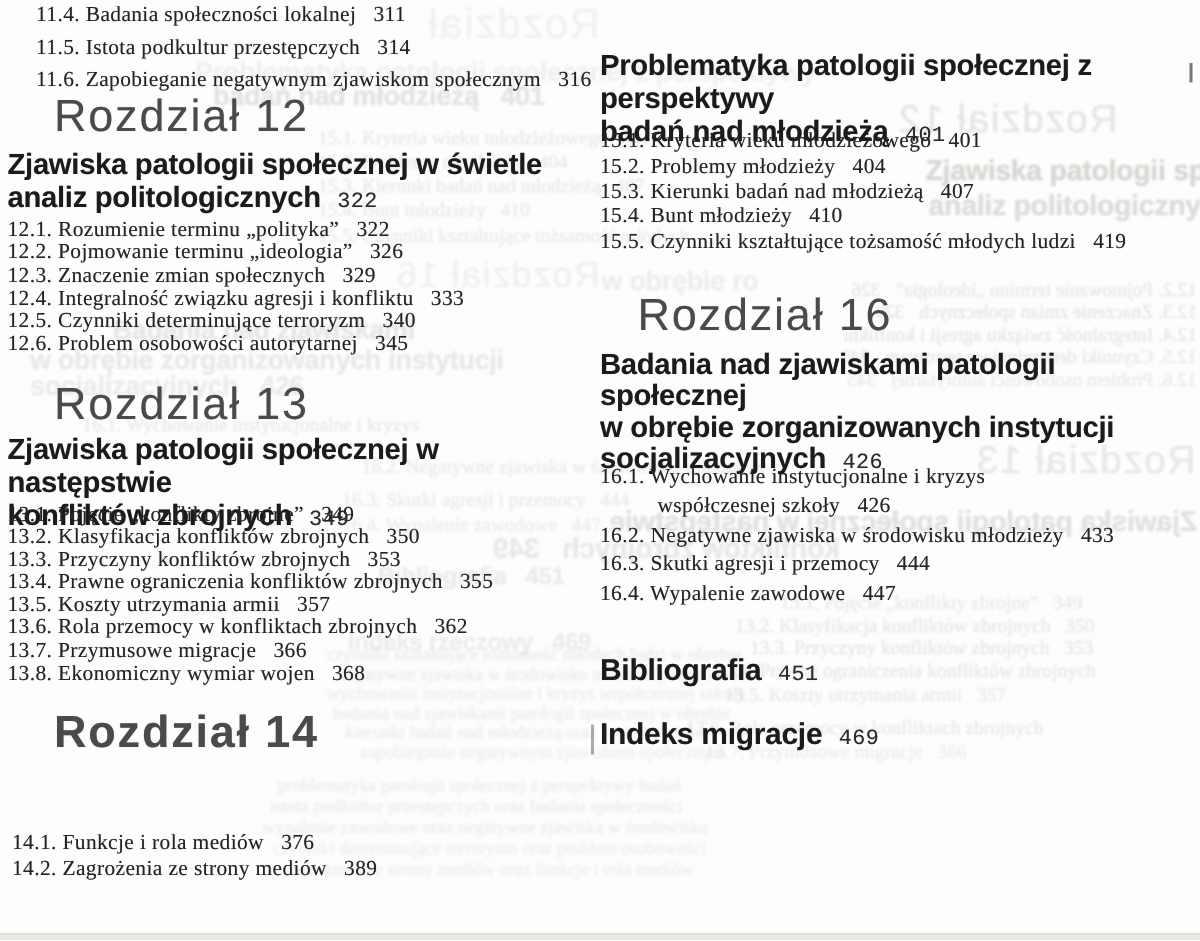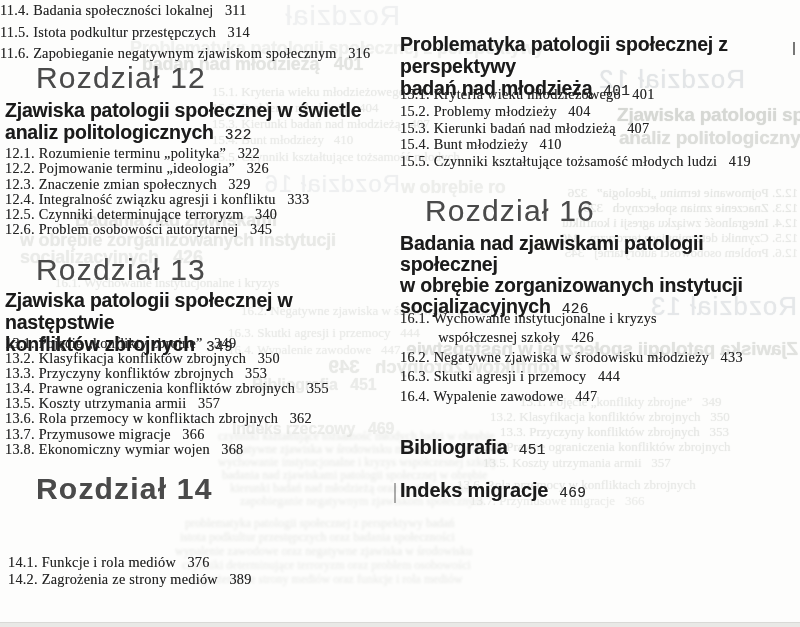--- a/index.html
+++ b/index.html
@@ -9,21 +9,21 @@
     font-family:"Liberation Serif",serif;color:#262626;
   }
   #ghost-layer{position:absolute;inset:0;z-index:0;}
   .content{position:absolute;inset:0;z-index:2;}
   .blk{position:absolute;white-space:pre-wrap;}
   
   .entries .entry{
     font-size:14.3px;letter-spacing:.25px;color:#242424;
     text-shadow:0 0 .5px rgba(35,35,35,.45);
   }
-  .lh21 .entry{line-height:21.6px;}
+  .lh21 .entry{line-height:21.6px;padding-left:24px;}
   .lh15 .entry{line-height:15.3px;}
   .lh151 .entry{line-height:15.1px;}
   .lh17 .entry{line-height:17px;}
   .lh168 .entry{line-height:16.8px;}
   .lh194 .entry{line-height:19.4px;}
   
   .chapter{
     font-family:"Liberation Sans",sans-serif;font-weight:400;
     font-size:30px;color:#4a4a4a;letter-spacing:1.2px;line-height:34px;
     text-shadow:0 0 .6px rgba(80,80,80,.35);

